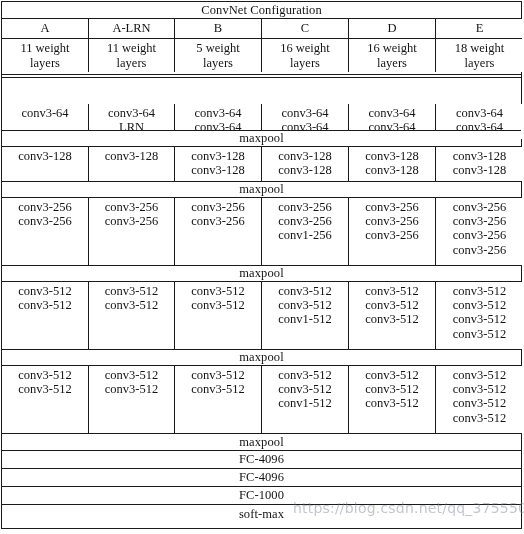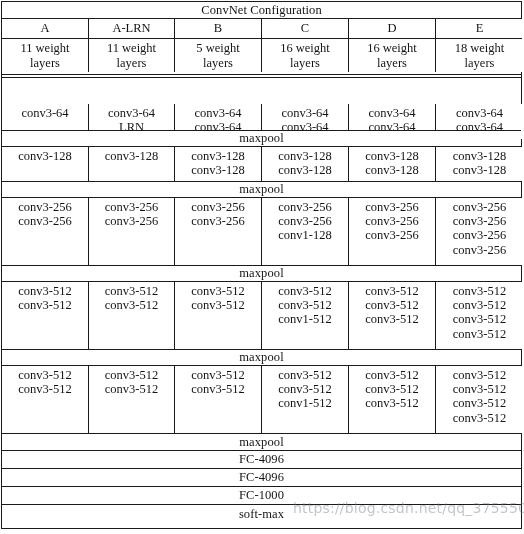--- a/index.html
+++ b/index.html
@@ -248,21 +248,21 @@
           <span class="line">conv3-256</span>
           <span class="line">conv3-256</span>
         </div>
         <div class="cell c2">
           <span class="line">conv3-256</span>
           <span class="line">conv3-256</span>
         </div>
         <div class="cell c3">
           <span class="line">conv3-256</span>
           <span class="line">conv3-256</span>
-          <span class="line b">conv1-128</span>
+          <span class="line b">conv1-256</span>
         </div>
         <div class="cell c4">
           <span class="line">conv3-256</span>
           <span class="line">conv3-256</span>
           <span class="line b">conv3-256</span>
         </div>
         <div class="cell c5">
           <span class="line">conv3-256</span>
           <span class="line">conv3-256</span>
           <span class="line">conv3-256</span>

